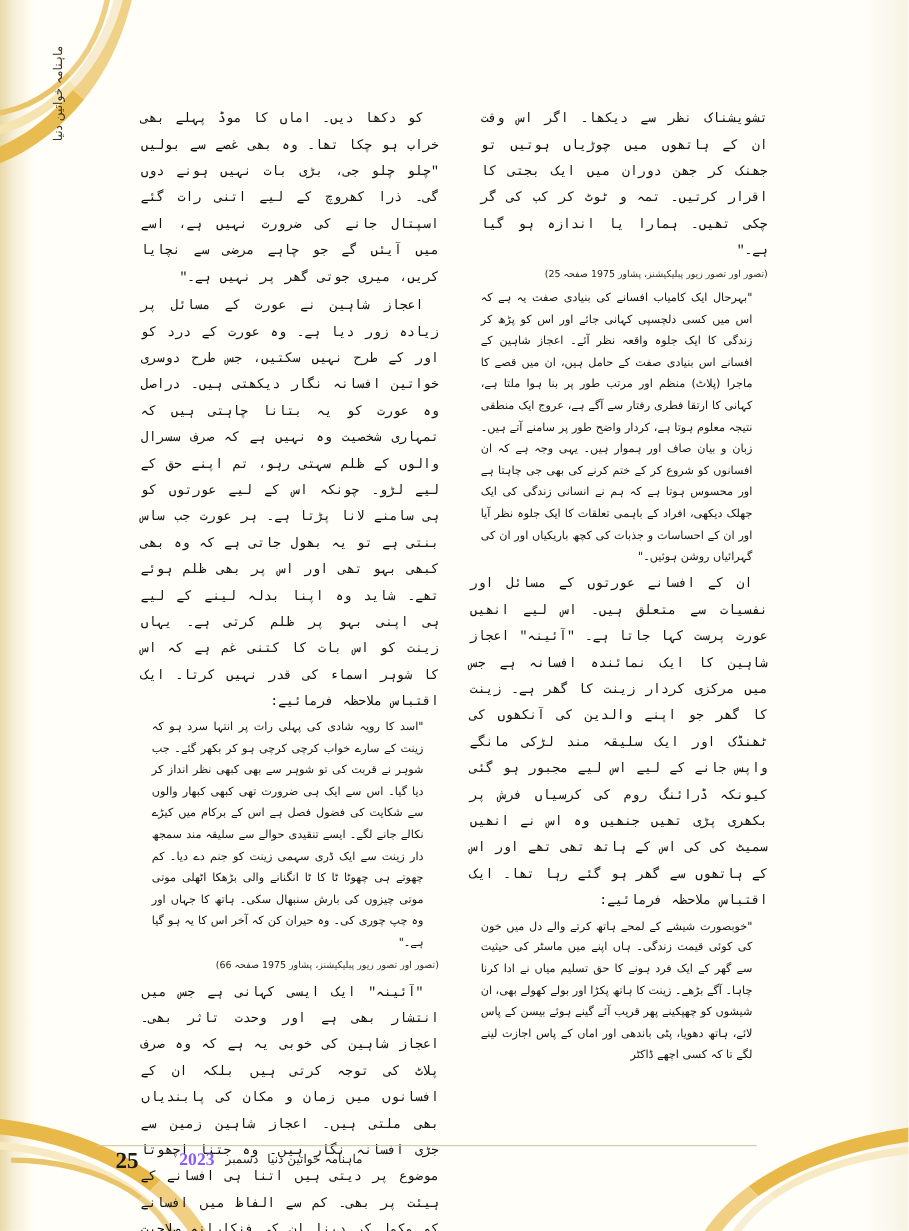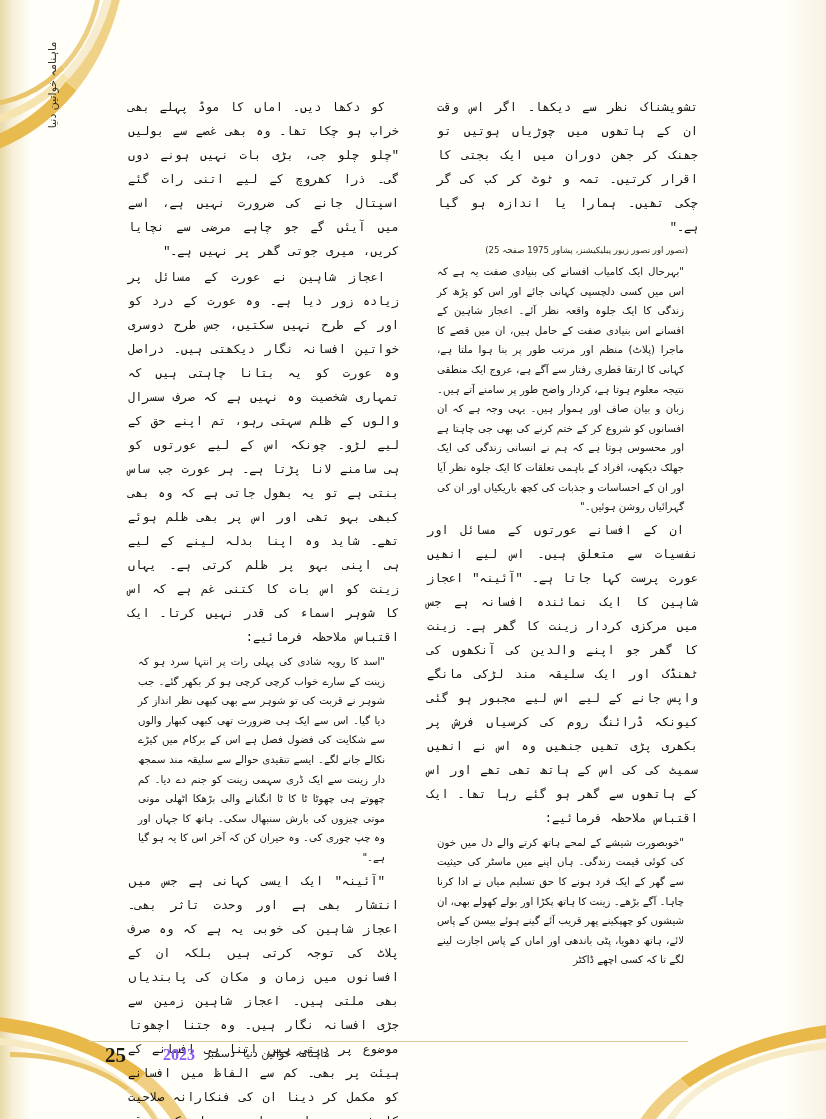--- a/index.html
+++ b/index.html
@@ -170,21 +170,21 @@
     margin: 2px 14px 2px 10px;
     text-align: justify;
     text-align-last: right;
   }
   .cite {
     font-family: "DejaVu Sans", sans-serif;
     font-size: 8.6px;
     line-height: 16px;
     color: #2a241b;
     text-align: center;
-    margin: 1px 10px 4px 0;
+    margin: 1px 0 4px 0;
     direction: rtl;
   }
 
   
   .footer {
     position: absolute;
     left: 0;
     bottom: 48px;
     width: 758px;
     height: 30px;
@@ -259,20 +259,21 @@
   </div>
 
   <div class="side-label">ماہنامہ خواتین دنیا</div>
 
   <div class="content">
 
     <div class="col">
       <p class="para">کو دکھا دیں۔ اماں کا موڈ پہلے بھی خراب ہو چکا تھا۔ وہ بھی غصے سے بولیں "چلو چلو جی، بڑی بات نہیں ہونے دوں گی۔ ذرا کھروچ کے لیے اتنی رات گئے اسپتال جانے کی ضرورت نہیں ہے، اسے میں آیئں گے جو چاہے مرضی سے نچایا کریں، میری جوتی گھر پر نہیں ہے۔"</p>
       <p class="para">اعجاز شاہین نے عورت کے مسائل پر زیادہ زور دیا ہے۔ وہ عورت کے درد کو اور کے طرح نہیں سکتیں، جس طرح دوسری خواتین افسانہ نگار دیکھتی ہیں۔ دراصل وہ عورت کو یہ بتانا چاہتی ہیں کہ تمہاری شخصیت وہ نہیں ہے کہ صرف سسرال والوں کے ظلم سہتی رہو، تم اپنے حق کے لیے لڑو۔ چونکہ اس کے لیے عورتوں کو ہی سامنے لانا پڑتا ہے۔ ہر عورت جب ساس بنتی ہے تو یہ بھول جاتی ہے کہ وہ بھی کبھی بہو تھی اور اس پر بھی ظلم ہوئے تھے۔ شاید وہ اپنا بدلہ لینے کے لیے ہی اپنی بہو پر ظلم کرتی ہے۔ یہاں زینت کو اس بات کا کتنی غم ہے کہ اس کا شوہر اسماء کی قدر نہیں کرتا۔ ایک اقتباس ملاحظہ فرمائیے:</p>
       <p class="quote">"اسد کا رویہ شادی کی پہلی رات پر انتہا سرد ہو کہ زینت کے سارے خواب کرچی کرچی ہو کر بکھر گئے۔ جب شوہر نے قربت کی تو شوہر سے بھی کبھی نظر انداز کر دیا گیا۔ اس سے ایک ہی ضرورت تھی کبھی کبھار والوں سے شکایت کی فضول فصل ہے اس کے برکام میں کیڑے نکالے جانے لگے۔ ایسے تنقیدی حوالے سے سلیقہ مند سمجھ دار زینت سے ایک ڈری سہمی زینت کو جنم دے دیا۔ کم چھوتے ہی چھوٹا ٹا کا ٹا انگنانے والی بڑھکا اٹھلی موتی موتی چیزوں کی بارش سنبھال سکی۔ ہاتھ کا جہاں اور وہ چپ چوری کی۔ وہ حیران کن کہ آخر اس کا یہ ہو گیا ہے۔"</p>
+      <p class="cite">(تصور اور تصور زیور پبلیکیشنز، پشاور 1975 صفحہ 66)</p>
       <p class="para">"آئینہ" ایک ایسی کہانی ہے جس میں انتشار بھی ہے اور وحدت تاثر بھی۔ اعجاز شاہین کی خوبی یہ ہے کہ وہ صرف پلاٹ کی توجہ کرتی ہیں بلکہ ان کے افسانوں میں زمان و مکان کی پابندیاں بھی ملتی ہیں۔ اعجاز شاہین زمین سے جڑی افسانہ نگار ہیں۔ وہ جتنا اچھوتا موضوع پر دیتی ہیں اتنا ہی افسانے کے ہیئت پر بھی۔ کم سے الفاظ میں افسانے کو مکمل کر دینا ان کی فنکارانہ صلاحیت کا ثبوت ہے اور جہاں بھی ان کو موقع ملتا ہے وہ طنز کے تیر چلانے سے پہلے نہیں چوکتیں۔ اس افسانے میں روانی کے ساتھ ساتھ زبان و بیان بہت عام فہم ہے۔ پروفیسر عبدالمغنی اعجاز شاہین کے طرز بیان کے بارے میں لکھتے ہیں:</p>
       <p class="quote">"اعجاز شاہین کے طرز بیان میں جو سلاست ہے اس کو چکر اور</p>
     </div>
 
     <div class="col">
       <p class="para noindent">تشویشناک نظر سے دیکھا۔ اگر اس وقت ان کے ہاتھوں میں چوڑیاں ہوتیں تو جھنک کر جھن دوران میں ایک بجتی کا اقرار کرتیں۔ تمہ و ٹوٹ کر کب کی گر چکی تھیں۔ ہمارا یا اندازہ ہو گیا ہے۔"</p>
       <p class="cite">(تصور اور تصور زیور پبلیکیشنز، پشاور 1975 صفحہ 25)</p>
       <p class="quote">"بہرحال ایک کامیاب افسانے کی بنیادی صفت یہ ہے کہ اس میں کسی دلچسپی کہانی جائے اور اس کو پڑھ کر زندگی کا ایک جلوہ واقعہ نظر آئے۔ اعجاز شاہین کے افسانے اس بنیادی صفت کے حامل ہیں، ان میں قصے کا ماجرا (پلاٹ) منظم اور مرتب طور پر بنا ہوا ملتا ہے، کہانی کا ارتقا فطری رفتار سے آگے ہے، عروج ایک منطقی نتیجہ معلوم ہوتا ہے، کردار واضح طور پر سامنے آتے ہیں۔ زبان و بیان صاف اور ہموار ہیں۔ یہی وجہ ہے کہ ان افسانوں کو شروع کر کے ختم کرنے کی بھی جی چاہتا ہے اور محسوس ہوتا ہے کہ ہم نے انسانی زندگی کی ایک جھلک دیکھی، افراد کے باہمی تعلقات کا ایک جلوہ نظر آیا اور ان کے احساسات و جذبات کی کچھ باریکیاں اور ان کی گہرائیاں روشن ہوئیں۔"</p>
       <p class="para">ان کے افسانے عورتوں کے مسائل اور نفسیات سے متعلق ہیں۔ اس لیے انھیں عورت پرست کہا جاتا ہے۔ "آئینہ" اعجاز شاہین کا ایک نمائندہ افسانہ ہے جس میں مرکزی کردار زینت کا گھر ہے۔ زینت کا گھر جو اپنے والدین کی آنکھوں کی ٹھنڈک اور ایک سلیقہ مند لڑکی مانگے واپس جانے کے لیے اس لیے مجبور ہو گئی کیونکہ ڈرائنگ روم کی کرسیاں فرش پر بکھری پڑی تھیں جنھیں وہ اس نے انھیں سمیٹ کی کی اس کے ہاتھ تھی تھے اور اس کے ہاتھوں سے گھر ہو گئے رہا تھا۔ ایک اقتباس ملاحظہ فرمائیے:</p>
       <p class="quote">"خوبصورت شیشے کے لمحے ہاتھ کرتے والے دل میں خون کی کوئی قیمت زندگی۔ ہاں اپنے میں ماسٹر کی حیثیت سے گھر کے ایک فرد ہونے کا حق تسلیم میاں نے ادا کرنا چاہا۔ آگے بڑھے۔ زینت کا ہاتھ پکڑا اور بولے کھولے بھی، ان شیشوں کو چھپکینے پھر قریب آئے گینے ہوئے بیسن کے پاس لائے، ہاتھ دھویا، پٹی باندھی اور اماں کے پاس اجازت لینے لگے تا کہ کسی اچھے ڈاکٹر</p>

